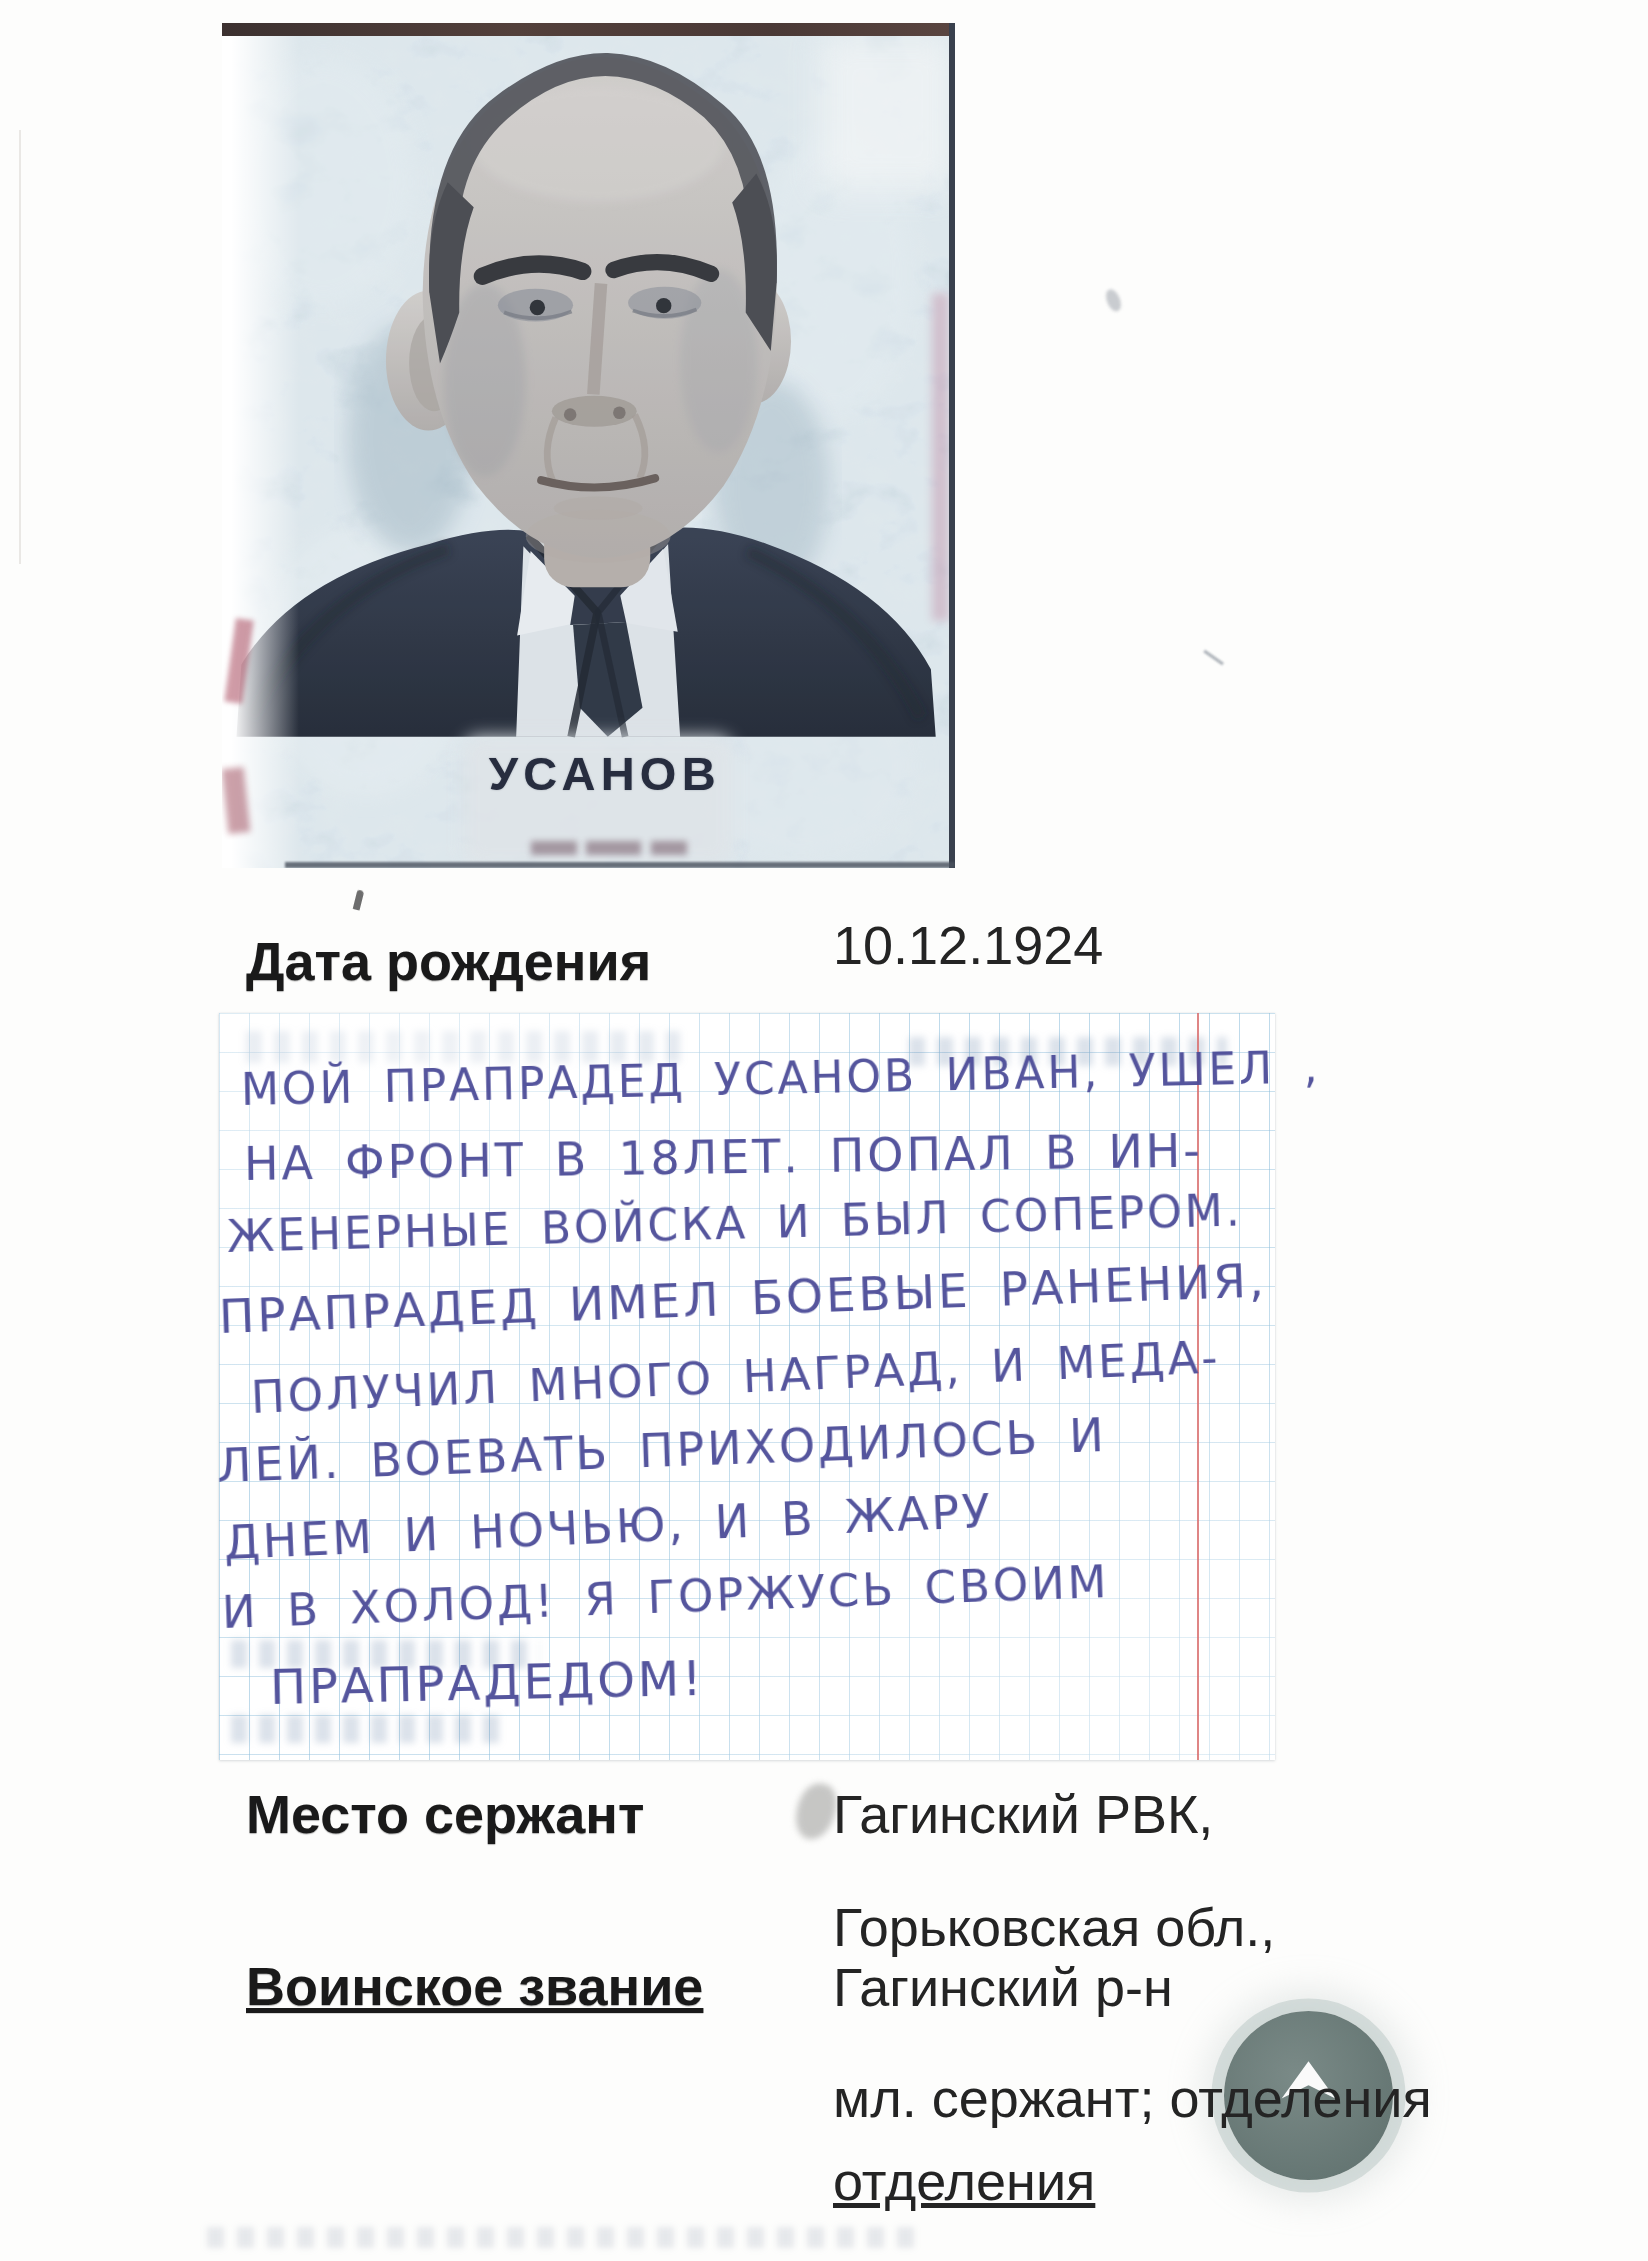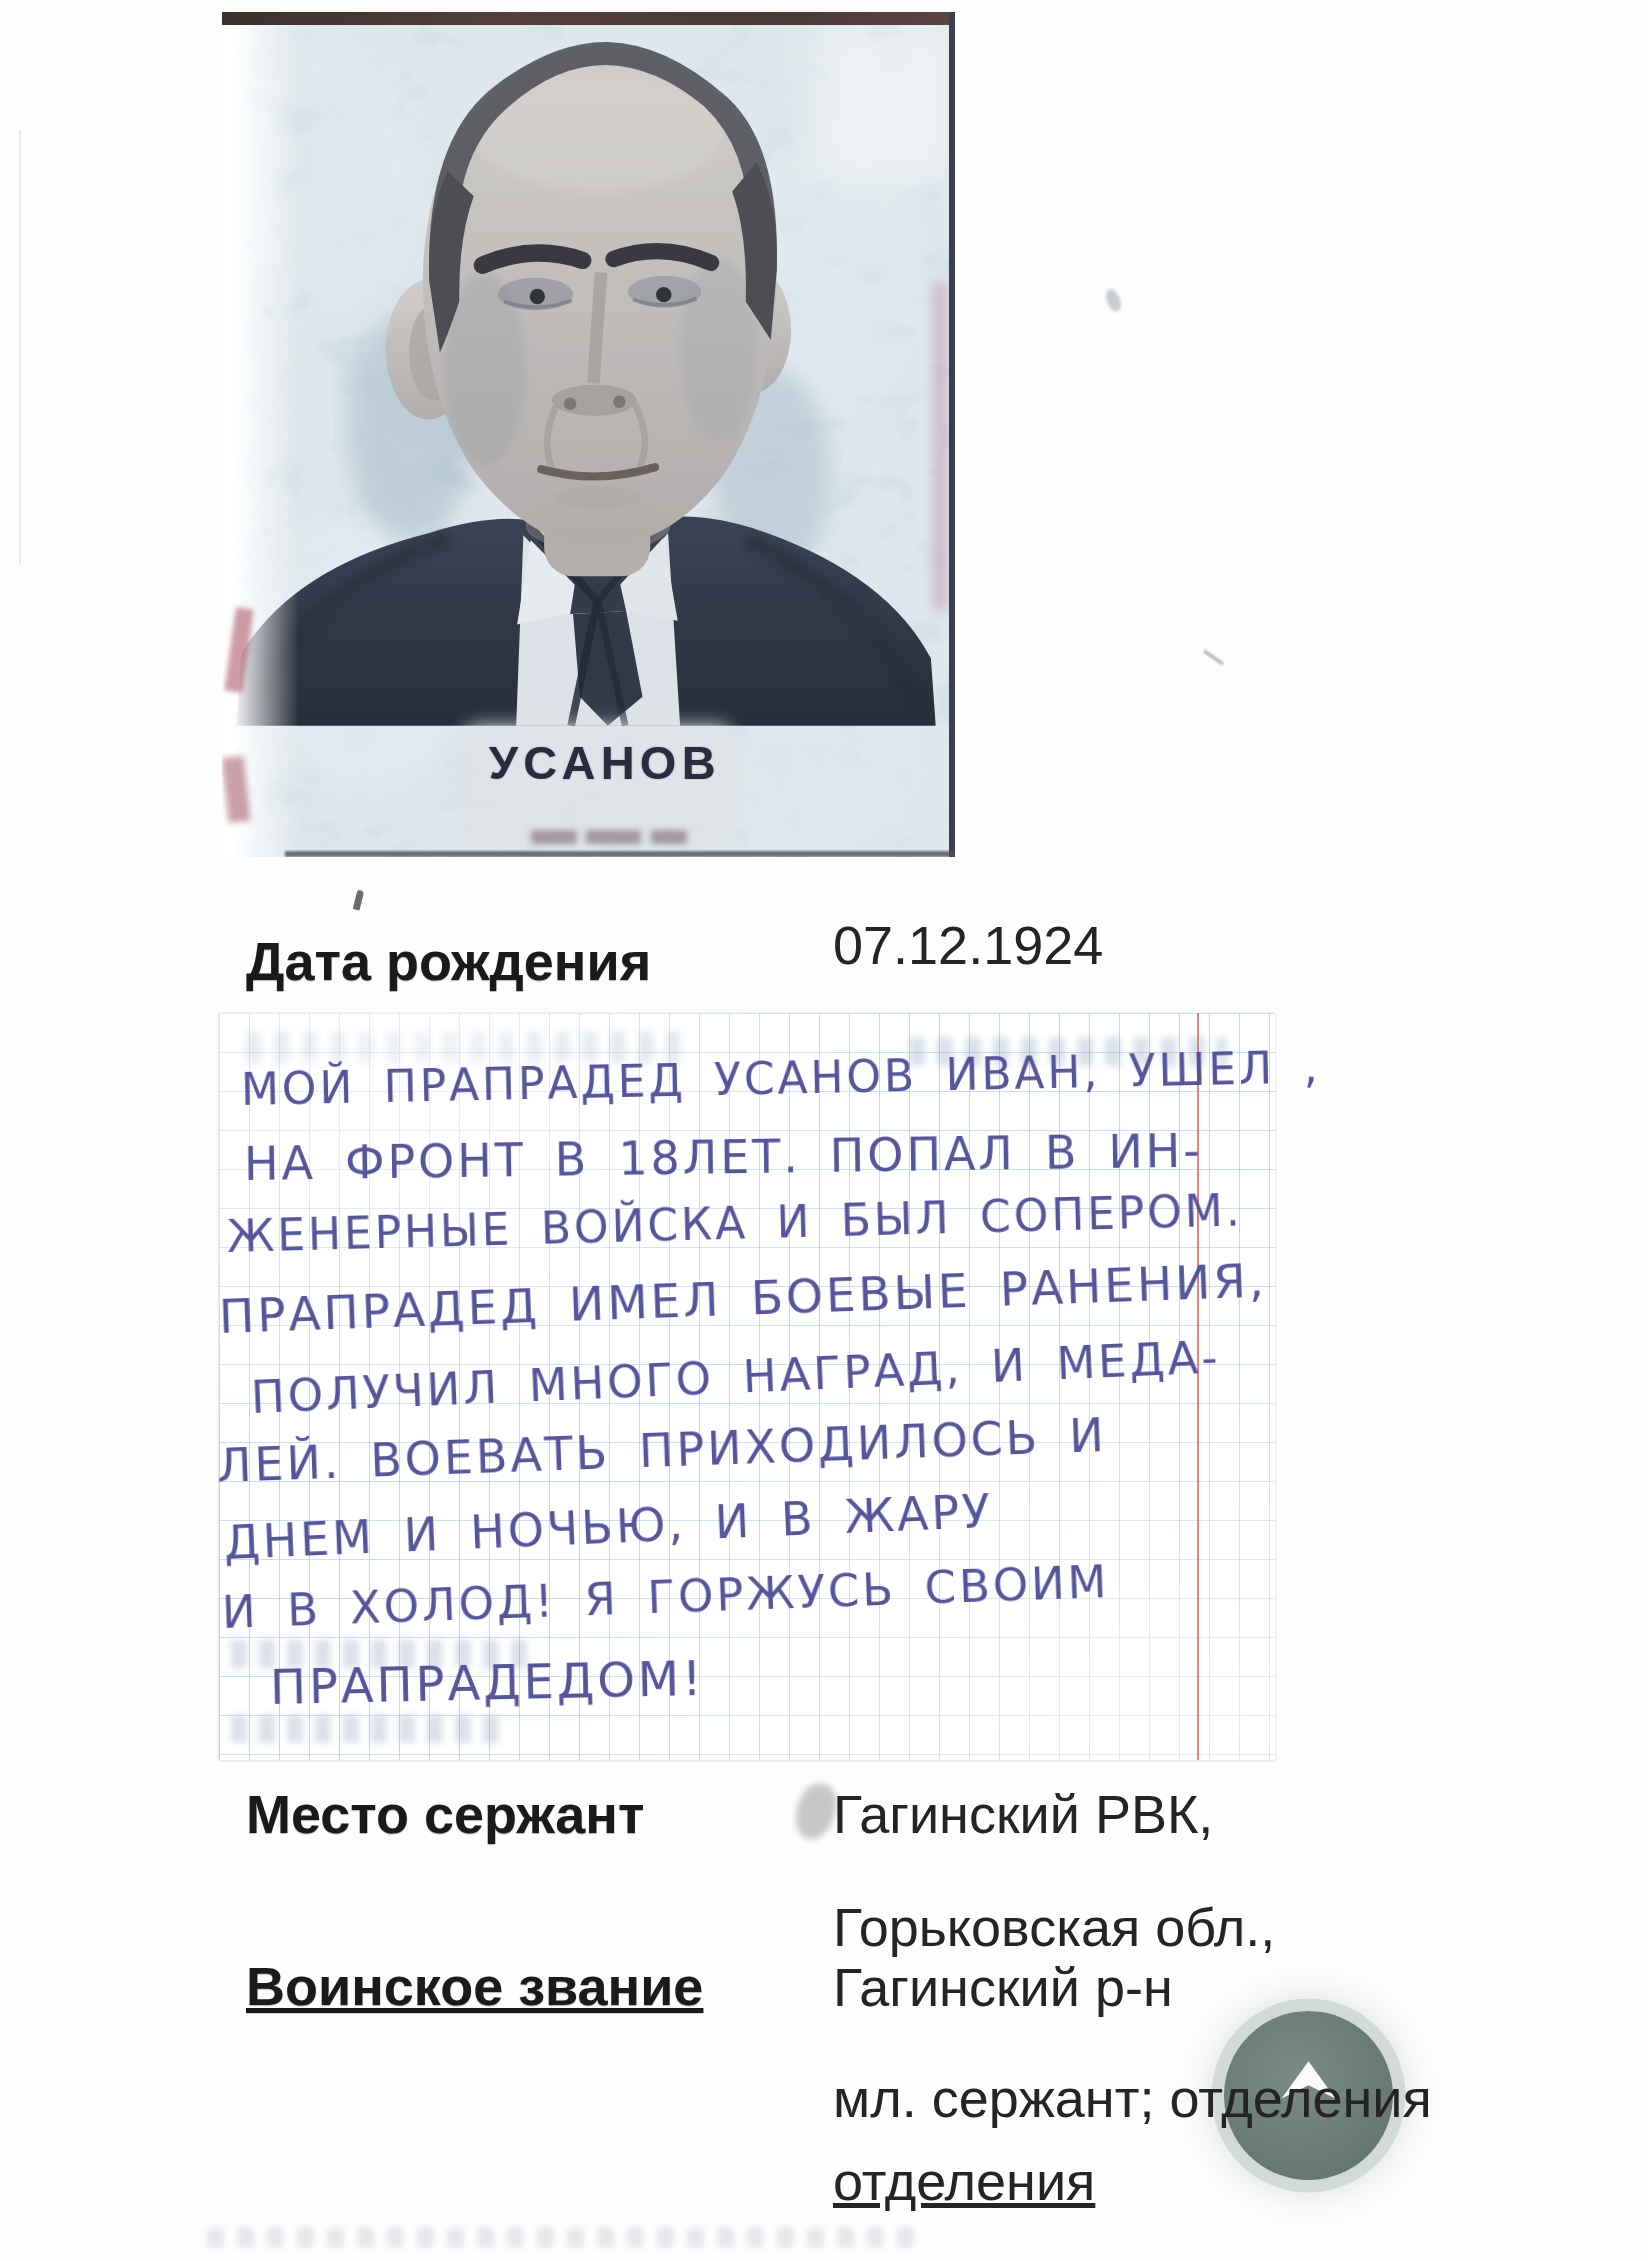--- a/index.html
+++ b/index.html
@@ -12,21 +12,21 @@
   }
   
   .scan-line-left{position:absolute;left:19.3px;top:130px;width:1.9px;height:434px;background:#dedad6;opacity:.6;}
   .tick-mark{position:absolute;left:355px;top:890px;width:6.8px;height:20px;background:#4a4a4a;border-radius:3.9px 4.8px 1px 1px;transform:rotate(14deg);filter:blur(0.7px);opacity:.8;}
   .mark-top-right{position:absolute;left:1107px;top:289px;width:12.5px;height:23px;background:#c9ccd0;border-radius:50%;transform:rotate(-22deg);filter:blur(1.4px);}
   .mark-dash{position:absolute;left:1202px;top:656px;width:23px;height:3.4px;background:#aab0b7;transform:rotate(35deg);filter:blur(1px);}
   .ghost-bottom{position:absolute;left:207px;top:2227px;width:714px;height:21px;
     background:repeating-linear-gradient(90deg,rgba(110,125,150,.16) 0 17.4px,rgba(110,125,150,0) 17.4px 30px);
     filter:blur(3.4px);}
   
-  .photo{position:absolute;left:222px;top:12px;width:733px;height:845px;background:#5eead4;overflow:hidden;}
+  .photo{position:absolute;left:222px;top:23px;width:733px;height:845px;background:#5eead4;overflow:hidden;}
   .photo svg{position:absolute;left:0;top:0;}
   .photo .top-stripe{position:absolute;left:0;top:0;width:100%;height:13px;
     background:linear-gradient(90deg,#3c3130,#53403b 40%,#4a3936 75%,#5a4540);z-index:6;}
   .photo .right-border{position:absolute;right:0;top:0;width:6.3px;height:100%;background:#39404d;z-index:6;}
   .photo .pink-streak{position:absolute;right:6.3px;top:270px;width:16.4px;height:328px;background:#b05a7e;opacity:.28;filter:blur(4.8px);z-index:5;}
   .photo .bottom-line{position:absolute;left:63px;bottom:0;width:670px;height:6.3px;background:#4a525e;opacity:.8;filter:blur(1px);z-index:6;}
   .photo .left-fade{position:absolute;left:0;top:0;width:77px;height:100%;
     background:linear-gradient(to right,#ffffff 12%,rgba(255,255,255,0));z-index:5;}
   .photo .tr-light{position:absolute;left:598px;top:13px;width:135px;height:154px;background:#f2f5f6;opacity:.75;filter:blur(16.4px);z-index:4;}
   .photo .red-smudge-a{position:absolute;left:7.7px;top:596px;width:18.3px;height:84px;background:#a23a50;opacity:.5;filter:blur(2.9px);transform:rotate(8deg);z-index:5;}
@@ -205,21 +205,21 @@
     <div class="left-fade"></div>
     <div class="red-smudge-a"></div>
     <div class="red-smudge-b"></div>
     <div class="pink-streak"></div>
     <div class="top-stripe"></div>
     <div class="right-border"></div>
     <div class="bottom-line"></div>
   </div>
 
   <div class="field-label row-birth-label">Дата рождения</div>
-  <div class="field-value row-birth-value">07.12.1924</div>
+  <div class="field-value row-birth-value">10.12.1924</div>
 
   <div class="note">
     <div class="grid"></div>
     <div class="ghost g1"></div>
     <div class="ghost g2"></div>
     <div class="ghost g3"></div>
     <div class="ghost g4"></div>
     <div class="grid-fade"></div>
     <div class="margin-line"></div>
   </div>

